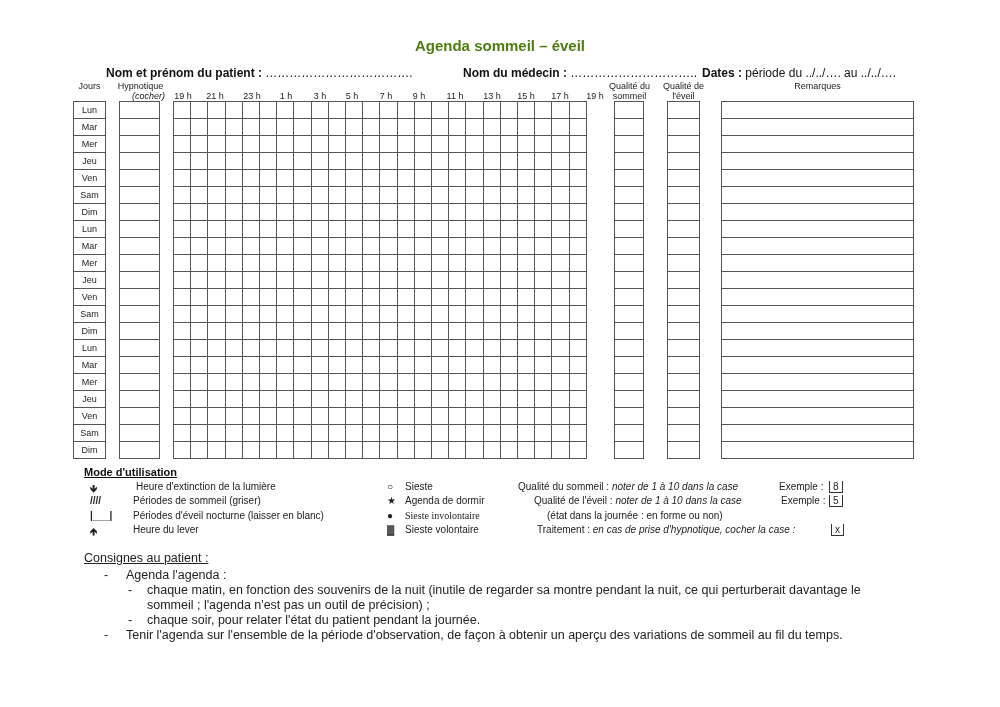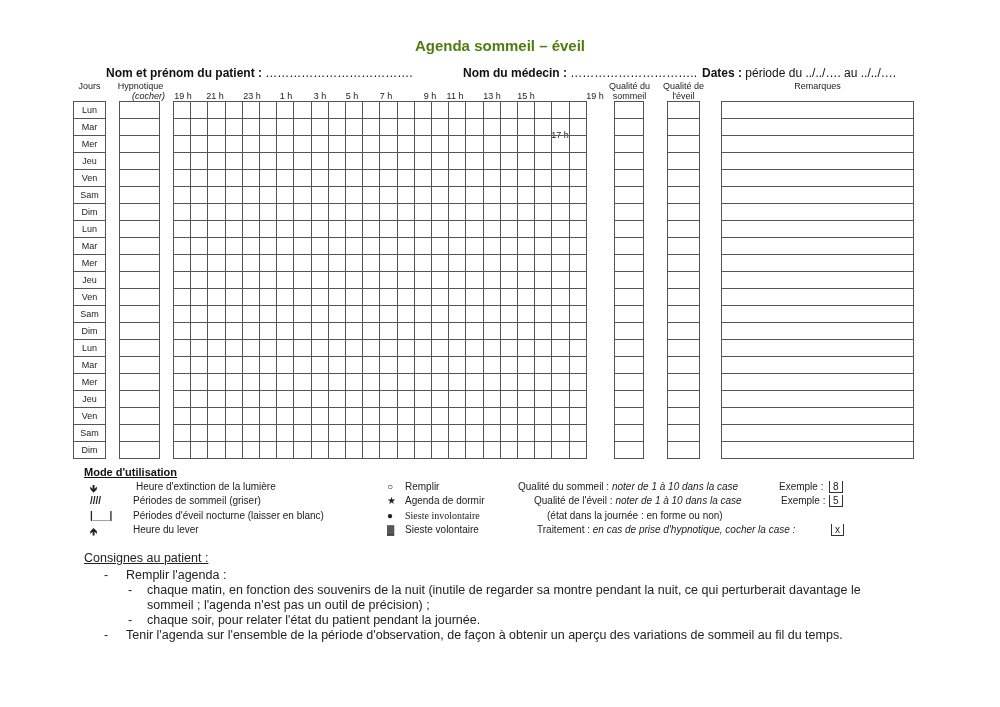--- a/index.html
+++ b/index.html
@@ -39,25 +39,25 @@
 <div class="abs colhead" style="left:113px;width:55px;top:81px;">Hypnotique</div>
 <div class="abs colhead" style="left:113px;width:52px;top:91px;text-align:right;font-style:italic;">(cocher)</div>
 <div id="hour-labels">
     <div class="abs colhead" style="left: 171px; width: 24px; top: 91px;">19 h</div>
     <div class="abs colhead" style="left: 203px; width: 24px; top: 91px;">21 h</div>
     <div class="abs colhead" style="left: 240px; width: 24px; top: 91px;">23 h</div>
     <div class="abs colhead" style="left: 274px; width: 24px; top: 91px;">1 h</div>
     <div class="abs colhead" style="left: 308px; width: 24px; top: 91px;">3 h</div>
     <div class="abs colhead" style="left: 340px; width: 24px; top: 91px;">5 h</div>
     <div class="abs colhead" style="left: 374px; width: 24px; top: 91px;">7 h</div>
-    <div class="abs colhead" style="left: 418px; width: 24px; top: 91px;">9 h</div>
+    <div class="abs colhead" style="left: 407px; width: 24px; top: 91px;">9 h</div>
     <div class="abs colhead" style="left: 443px; width: 24px; top: 91px;">11 h</div>
     <div class="abs colhead" style="left: 480px; width: 24px; top: 91px;">13 h</div>
     <div class="abs colhead" style="left: 514px; width: 24px; top: 91px;">15 h</div>
-    <div class="abs colhead" style="left: 548px; width: 24px; top: 91px; margin-top: 39px;">17 h</div>
+    <div class="abs colhead" style="left: 548px; width: 24px; top: 91px;">17 h</div>
     <div class="abs colhead" style="left: 583px; width: 24px; top: 91px;">19 h</div>
   </div>
 <div class="abs colhead" style="left:602px;width:55px;top:81px;">Qualité du</div>
 <div class="abs colhead" style="left:602px;width:55px;top:91px;">sommeil</div>
 <div class="abs colhead" style="left:656px;width:55px;top:81px;">Qualité de</div>
 <div class="abs colhead" style="left:656px;width:55px;top:91px;">l'éveil</div>
 <div class="abs colhead" style="left:721px;width:193px;top:81px;">Remarques</div>
 
 <table class="grid" id="t-days" style="left:73px;top:101px;width:33px;">
     <tbody>
@@ -951,21 +951,21 @@
     <div class="abs legend" style="left: 136px; top: 481px;">Heure d'extinction de la lumière</div>
     <div class="abs legend" style="left: 90px; top: 495px; font-weight: bold;">////</div>
     <div class="abs legend" style="left: 133px; top: 495px;">Périodes de sommeil  (griser)</div>
     <div class="abs legend" style="left: 90px; top: 510px; font-weight: bold;">|___|</div>
     <div class="abs legend" style="left: 133px; top: 510px;">Périodes d'éveil nocturne  (laisser en blanc)</div>
     <div class="abs legend" style="left: 90px; top: 524px; font-weight: bold;">🡹</div>
     <div class="abs legend" style="left: 133px; top: 524px;">Heure du lever</div>
   </div>
 <div id="legend-mid">
     <div class="abs legend" style="left: 387px; top: 481px;">○</div>
-    <div class="abs legend" style="left: 405px; top: 481px;">Remplir</div>
+    <div class="abs legend" style="left: 405px; top: 481px;">Sieste</div>
     <div class="abs legend" style="left: 387px; top: 495px;">★</div>
     <div class="abs legend" style="left: 405px; top: 495px;">Agenda de dormir</div>
     <div class="abs legend" style="left: 387px; top: 510px;">●</div>
     <div class="abs legend" style="left: 405px; top: 510px; font-family: Liberation Serif, serif;">Sieste involontaire</div>
     <div class="abs legend" style="left: 387px; top: 524px;">▓</div>
     <div class="abs legend" style="left: 405px; top: 524px;">Sieste volontaire</div>
   </div>
 <div id="legend-right">
     <div class="abs legend" style="left: 518px; top: 481px;"><span>Qualité du sommeil : </span><i>noter de 1 à 10 dans la case</i></div>
     <div class="abs legend" style="left: 779px; top: 481px;">Exemple :</div>
@@ -974,21 +974,21 @@
     <div class="abs legend" style="left: 781px; top: 495px;">Exemple :</div>
     <div class="abs legend" style="left: 829px; top: 495px;"><span class="ex">5</span></div>
     <div class="abs legend" style="left: 547px; top: 510px;"><span>(état dans la journée : en forme ou non)</span></div>
     <div class="abs legend" style="left: 537px; top: 524px;"><span>Traitement : </span><i>en cas de prise d'hypnotique, cocher la case :</i></div>
     <div class="abs legend" style="left: 831px; top: 524px;"><span class="ex">x</span></div>
   </div>
 
 <div class="abs cons" style="left:84px;top:551px;text-decoration:underline;">Consignes au patient :</div>
 <div id="consignes">
     <div class="abs cons" style="left: 104px; top: 568px;">-</div>
-    <div class="abs cons" style="left: 126px; top: 568px;">Remplir l'agenda :</div>
+    <div class="abs cons" style="left: 126px; top: 568px;">Agenda l'agenda :</div>
     <div class="abs cons" style="left: 128px; top: 583px;">-</div>
     <div class="abs cons" style="left: 147px; top: 583px;">chaque matin, en fonction des souvenirs de la nuit (inutile de regarder sa montre pendant la nuit, ce qui perturberait davantage le</div>
     <div class="abs cons" style="left: 147px; top: 598px;">sommeil ; l'agenda n'est pas un outil de précision) ;</div>
     <div class="abs cons" style="left: 128px; top: 613px;">-</div>
     <div class="abs cons" style="left: 147px; top: 613px;">chaque soir, pour relater l'état du patient pendant la journée.</div>
     <div class="abs cons" style="left: 104px; top: 628px;">-</div>
     <div class="abs cons" style="left: 126px; top: 628px;">Tenir l'agenda sur l'ensemble de la période d'observation, de façon à obtenir un aperçu des variations de sommeil au fil du temps.</div>
   </div>
 
 </body></html>

